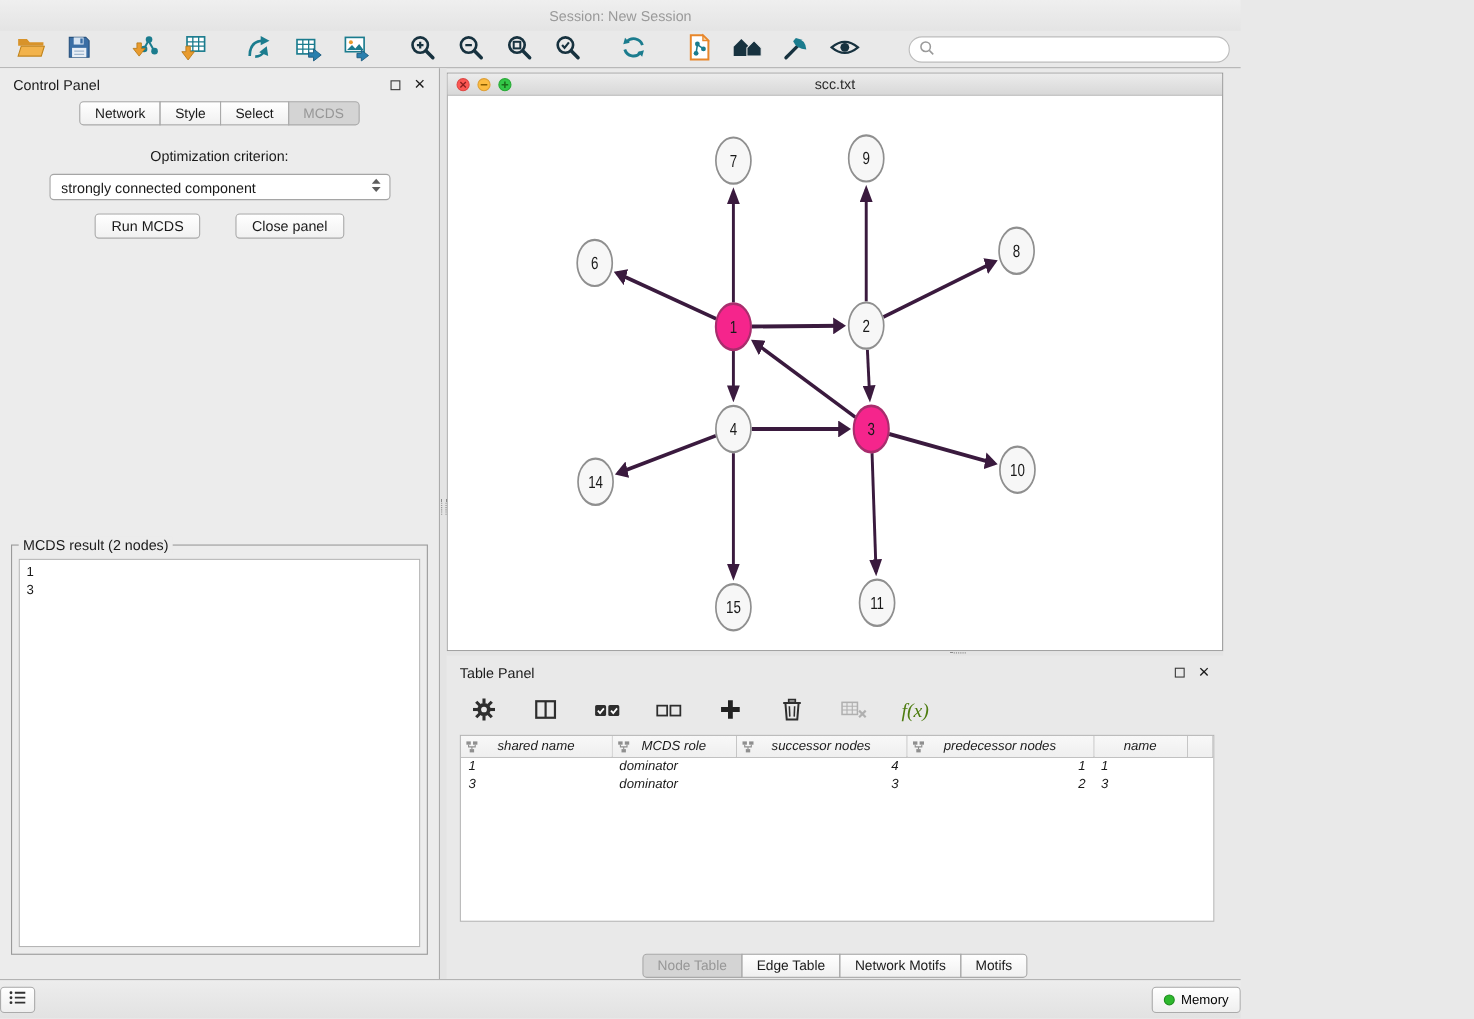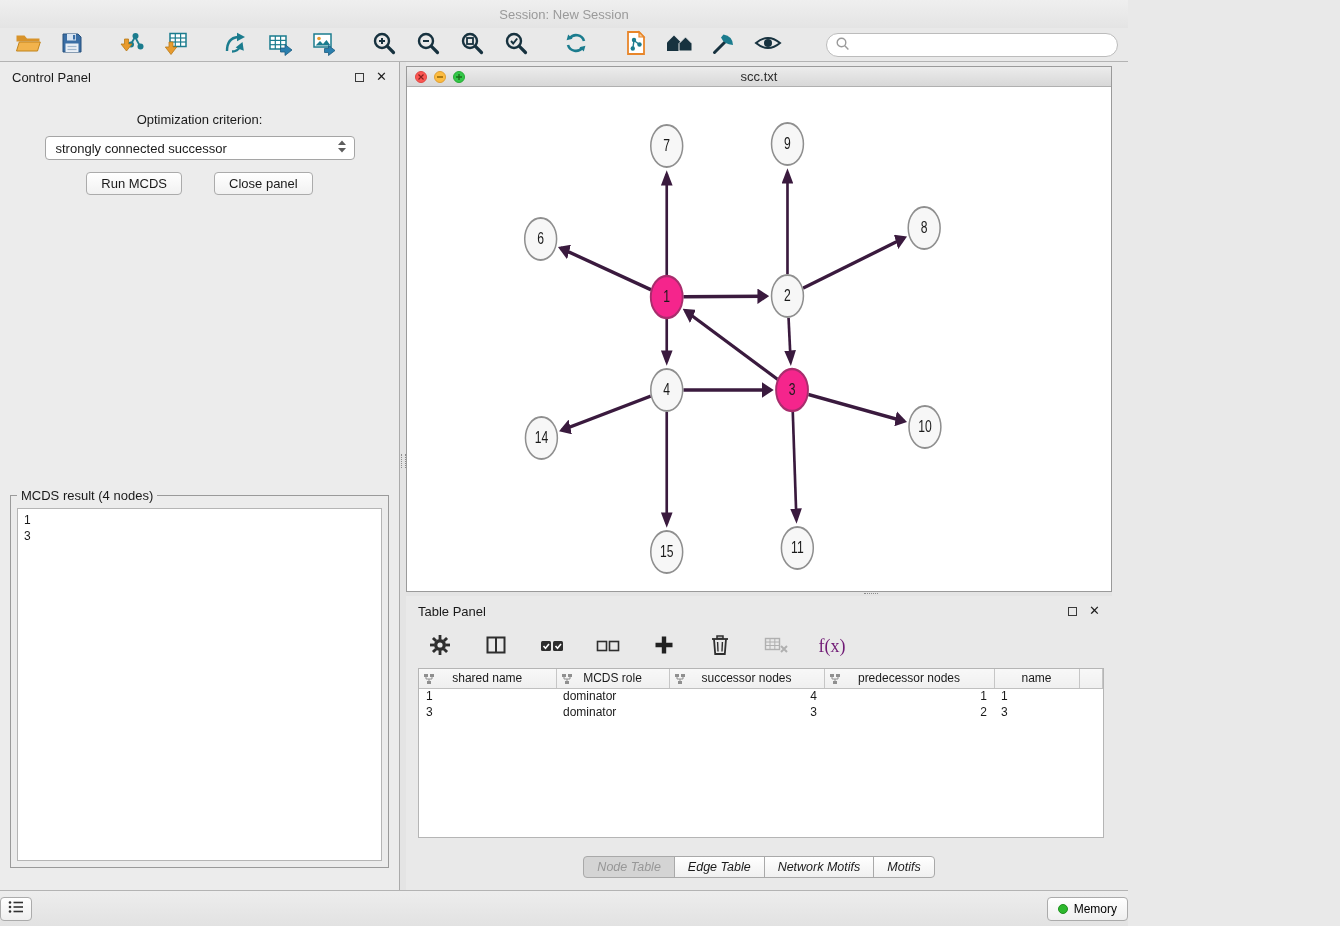--- a/index.html
+++ b/index.html
@@ -61,27 +61,27 @@
   .tl.yellow { background:#fdbc40; border:1px solid #de9f34; }
   .tl.green { background:#33c748; border:1px solid #27aa35; }
   .net-title { position:absolute; left:0; right:0; text-align:center; font-size:13px; color:#2b2b2b; pointer-events:none; }
   .net-canvas-wrap { flex:1; position:relative; }
   .net-canvas-wrap svg { position:absolute; inset:0; width:100%; height:100%; }
   svg text.nlabel { font-family:"Liberation Sans","DejaVu Sans",sans-serif; font-size:16px; fill:#1a1a1a; }
 
   
   .table-panel { flex:1; display:flex; flex-direction:column; min-height:0; background:#e9e9e9; }
   .tp-toolbar { height:40px; display:flex; align-items:center; gap:20px; padding-left:16px; flex:0 0 auto; }
-  .fx { font-family:"Liberation Serif","DejaVu Serif",serif; font-size:18px; color:#701a75; }
-  .table-wrap { margin:2px 8px 0 12px; background:#fff; border:1px solid #b5b5b5; height:170px; overflow:hidden; flex:0 0 auto; }
+  .fx { font-family:"Liberation Serif","DejaVu Serif",serif; font-style:italic; font-size:18px; color:#4d7c0f; }
+  .table-wrap { margin:2px 8px 0 12px; background:#fff; border:1px solid #b5b5b5; height:170px; overflow:hidden; flex:0 0 auto;font-style:italic; }
   table.node-table { width:100%; border-collapse:collapse; table-layout:fixed; }
   table.node-table th { position:relative; font-weight:normal; font-size:12px; height:19px; border-right:1px solid #c6c6c6; border-bottom:1px solid #c0c0c0; background:linear-gradient(#f8f8f8,#efefef); text-align:center; overflow:hidden; }
   table.node-table th .hicon { position:absolute; left:4px; top:4px; }
   table.node-table td { font-size:12px; height:16px; padding:0 7px; white-space:nowrap; overflow:hidden; }
-  .tp-tabs { margin-top:18px;font-style:italic; }
+  .tp-tabs { margin-top:29px; }
 
   
   .statusbar { height:36px; border-top:1px solid #b3b3b3; background:linear-gradient(#ededed,#e2e2e2); display:flex; align-items:center; justify-content:space-between; padding:0 0; flex:0 0 auto; }
   .sb-btn { height:24px; border:1px solid #ababab; background:linear-gradient(#ffffff,#efefef); border-radius:4px; display:flex; align-items:center; justify-content:center; padding:0 6px; }
   .mem-btn { gap:6px; font-size:12px; padding:0 10px; }
   .mem-dot { width:10px; height:10px; border-radius:50%; background:#2db82d; border:1px solid #1f8f1f; }
 </style>
 </head>
 <body>
 
@@ -244,38 +244,44 @@
   <div class="workspace">
 
     <div class="control-panel">
       <div class="panel-header">
         <span class="panel-title">Control Panel</span>
         <span class="panel-header-icons">
           <span class="float-box"></span>
           <span class="close-x">✕</span>
         </span>
       </div>
+      <div class="seg-tabs">
+        <div class="seg">Network</div>
+        <div class="seg">Style</div>
+        <div class="seg">Select</div>
+        <div class="seg selected">MCDS</div>
+      </div>
 
       <div class="opt-label">Optimization criterion:</div>
 
       <div class="dropdown">
-        <span class="dd-text">strongly connected successor</span>
+        <span class="dd-text">strongly connected component</span>
         <span><svg width="12" height="15" viewBox="0 0 12 15">
               <path d="M2 6 L6 1.5 L10 6 z" fill="#5d5d5d"></path>
               <path d="M2 9 L6 13.5 L10 9 z" fill="#5d5d5d"></path>
             </svg></span>
       </div>
 
       <div class="btn-row">
         <button class="push-btn">Run MCDS</button>
         <button class="push-btn">Close panel</button>
       </div>
 
       <div class="mcds-fieldset">
-        <span class="mcds-legend">MCDS result (4 nodes)</span>
+        <span class="mcds-legend">MCDS result (2 nodes)</span>
         <div class="mcds-list">
             <div>1</div>
             <div>3</div>
           </div>
       </div>
     </div>
 
     <div class="vsplit"></div>
 
     <div class="right-col">

